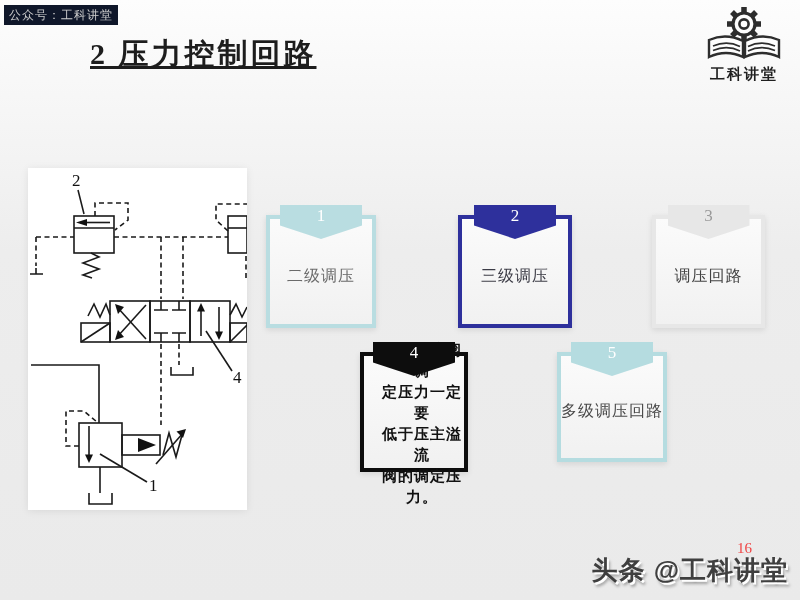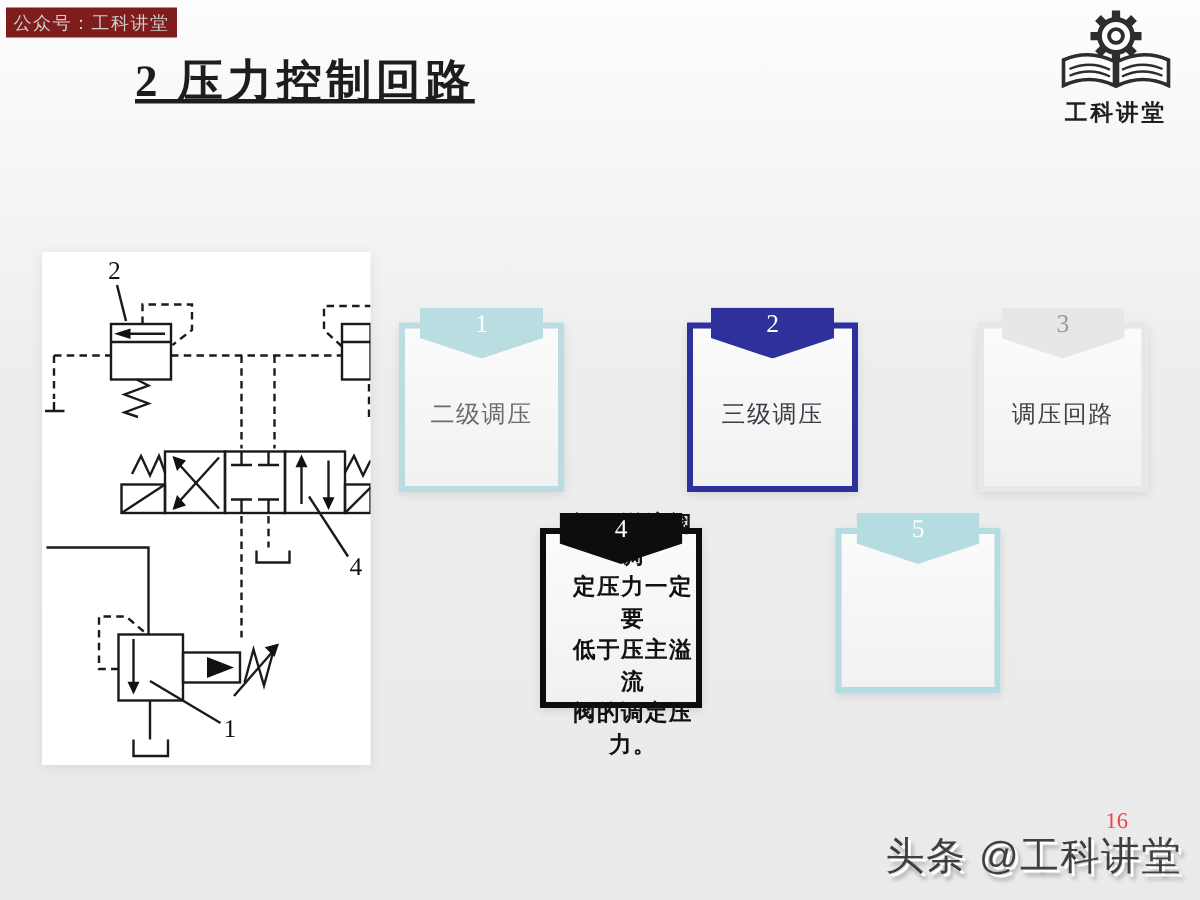--- a/index.html
+++ b/index.html
@@ -3,21 +3,21 @@
 <meta charset="utf-8">
 <style>
   html,body{margin:0;padding:0;}
   body{
     width:800px;height:600px;position:relative;overflow:hidden;
     background:linear-gradient(180deg,#fdfdfd 0%,#f7f7f7 16%,#ededed 42%,#eaeaea 100%);
     font-family:"Liberation Sans","DejaVu Sans",sans-serif;
   }
   .watermark{
     position:absolute;left:4px;top:5px;width:114px;height:20px;
-    background:#7f1d1d;color:#cdcdcd;font-size:12px;line-height:20px;
+    background:#0f172a;color:#cdcdcd;font-size:12px;line-height:20px;
     text-align:center;letter-spacing:1px;
   }
   .slide-title{
     position:absolute;left:90px;top:34px;
     font-family:"Liberation Serif","DejaVu Serif",serif;
     font-size:30px;font-weight:600;color:#1d1d1d;letter-spacing:3px;text-decoration:underline;
   }
   .logo{position:absolute;right:8px;top:4px;width:96px;text-align:center;}
   .logo-label{font-size:15px;font-weight:700;color:#1f1f1f;letter-spacing:2px;margin-top:-3px;font-family:Liberation Mono, monospace;}
   .diagram-panel{
@@ -50,21 +50,21 @@
   #card3{left:652px;top:215px;width:105px;height:105px;}
   #card4{left:360px;top:352px;width:100px;height:112px;}
   #card5{left:557px;top:352px;width:102px;height:102px;}
   .page-number{
     position:absolute;left:737px;top:540px;
     font-family:"Liberation Serif","DejaVu Serif",serif;
     font-size:15px;color:#ef4444;
   }
   .footer-brand{
     position:absolute;right:12px;top:553px;
-    font-size:26px;font-weight:400;color:#3f3f3f;letter-spacing:1px;
+    font-size:26px;font-weight:700;color:#3f3f3f;letter-spacing:1px;
     text-shadow:2px 2px 0 #ffffff,3px 4px 3px rgba(0,0,0,0.35);
   }
 </style>
 </head>
 <body>
 
 <div class="watermark">公众号：工科讲堂</div>
 
 <div class="slide-title">2  压力控制回路</div>
 
@@ -188,17 +188,18 @@
   <div class="card-text multiline" style="color: rgb(17, 17, 17);">远程溢流阀调
 定压力一定要
 低于压主溢流
 阀的调定压力。</div>
 </div>
 
 <div id="card5" class="card" style="border-color: rgb(181, 220, 224);">
   <div class="ribbon" style="background: rgb(181, 220, 224);">
     <span class="card-num" style="color: rgb(255, 255, 255);">5</span>
   </div>
+  <div class="card-text" style="color: rgb(74, 74, 74);">多级调压回路</div>
 </div>
 
 <div class="page-number">16</div>
 
 <div class="footer-brand">头条 @工科讲堂</div>
 
 </body></html>

